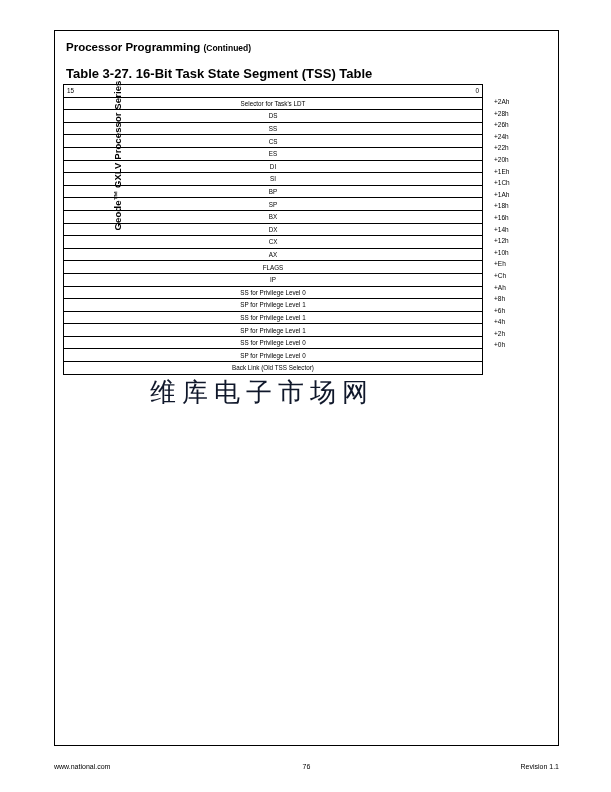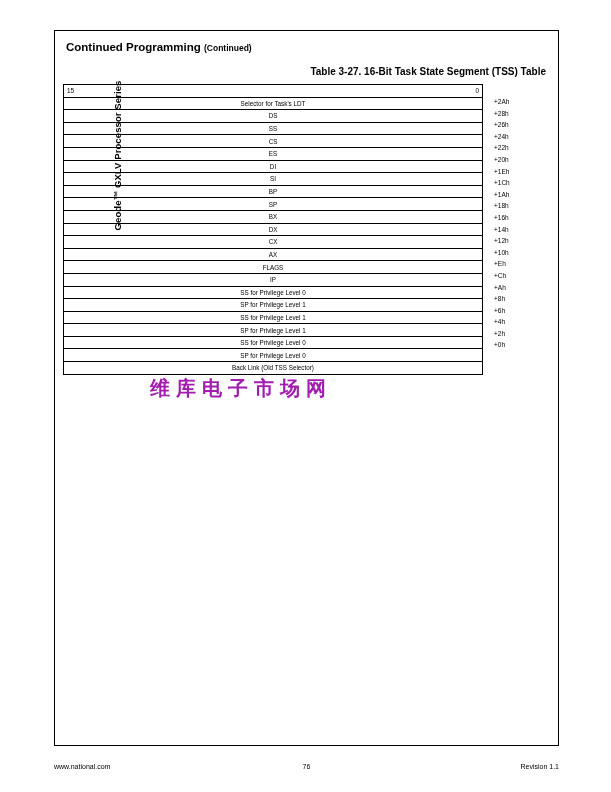--- a/index.html
+++ b/index.html
@@ -55,22 +55,22 @@
     font-weight: bold;
     margin-top: 12px;
   }
 
   
   #table-caption {
     position: absolute;
     left: 66px;
     top: 66px;
     width: 480px;
-    text-align: right;
-    font-size: 10px;
+    text-align: left;
+    font-size: 13px;
     font-weight: bold;
   }
 
   
   #tss-table {
     position: absolute;
     left: 63px;
     top: 84px;
     width: 420px;
     border-collapse: collapse;
@@ -113,27 +113,26 @@
     line-height: 11.6px;
     font-size: 6.5px;
     text-align: left;
   }
 
   
   #watermark {
     position: absolute;
     left: 150px;
     top: 375px;
-    font-size: 20px;
-    color: #a21caf;
+    font-size: 26px;
+    color: #0f172a;
     letter-spacing: 6px;
     font-family: "DejaVu Sans", sans-serif;
     user-select: none;
     white-space: nowrap;
-    font-weight: bold;
   }
 
   
   #footer {
     position: absolute;
     left: 54px;
     top: 763px;
     width: 505px;
     font-size: 7px;
   }
@@ -142,21 +141,21 @@
   #footer .right { position: absolute; right: 0;   top: 0; }
 </style>
 </head>
 <body>
 
 <div id="page-frame"></div>
 
 <div id="series-label">Geode™ GXLV Processor Series</div>
 
 <div id="doc-header">
-  <span>Continued Programming</span>
+  <span>Processor Programming</span>
   <span class="cont">(Continued)</span>
 </div>
 
 <div id="table-caption">Table 3-27.  16-Bit Task State Segment (TSS) Table</div>
 
 <table id="tss-table">
   <tbody id="tss-body">
       <tr>
         <td class="bitrow">
           <span class="left">15</span>

